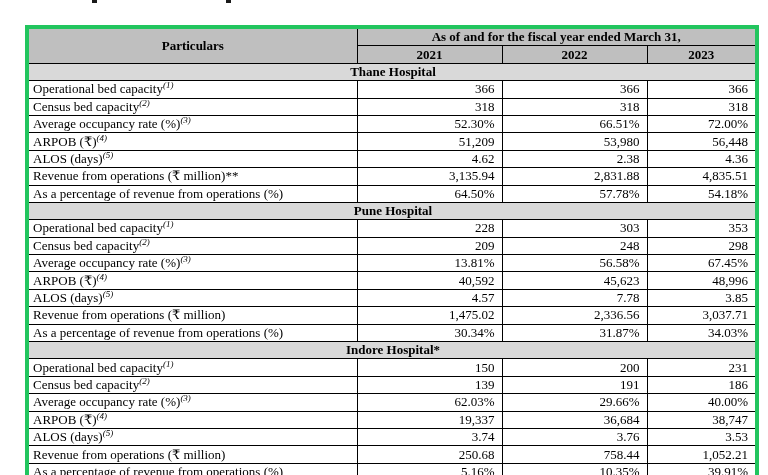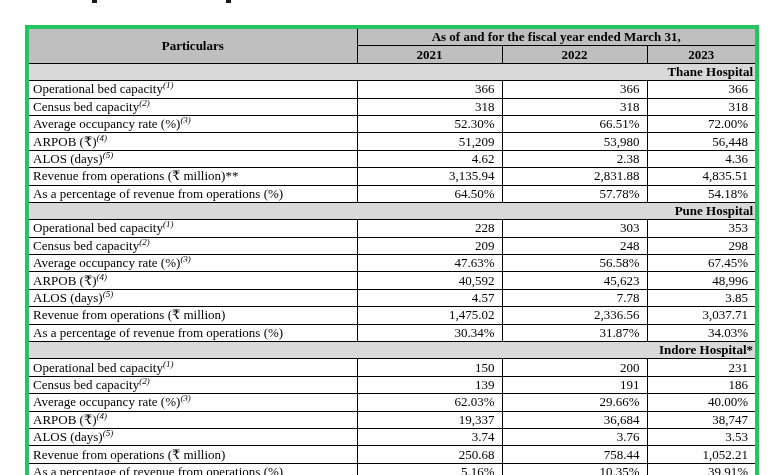--- a/index.html
+++ b/index.html
@@ -45,21 +45,21 @@
     white-space: nowrap;
   }
   .metrics th {
     background: #bfbfbf;
     font-weight: bold;
     text-align: center;
   }
   .metrics td.section {
     background: #d9d9d9;
     font-weight: bold;
-    text-align: right;
+    text-align: center;
     padding-left: 4px;
     font-family: Liberation Serif, serif;
   }
   .metrics td.label {
     text-align: left;
     padding-left: 4px;
     margin-top: 8px;
   }
   .metrics td.value {
     text-align: right;
@@ -151,21 +151,21 @@
         <td class="value">353</td>
       </tr>
       <tr>
         <td class="label">Census bed capacity<sup>(2)</sup></td>
         <td class="value">209</td>
         <td class="value">248</td>
         <td class="value">298</td>
       </tr>
       <tr>
         <td class="label">Average occupancy rate (%)<sup>(3)</sup></td>
-        <td class="value">47.63%</td>
+        <td class="value">13.81%</td>
         <td class="value">56.58%</td>
         <td class="value">67.45%</td>
       </tr>
       <tr>
         <td class="label">ARPOB (₹)<sup>(4)</sup></td>
         <td class="value">40,592</td>
         <td class="value">45,623</td>
         <td class="value">48,996</td>
       </tr>
       <tr>

